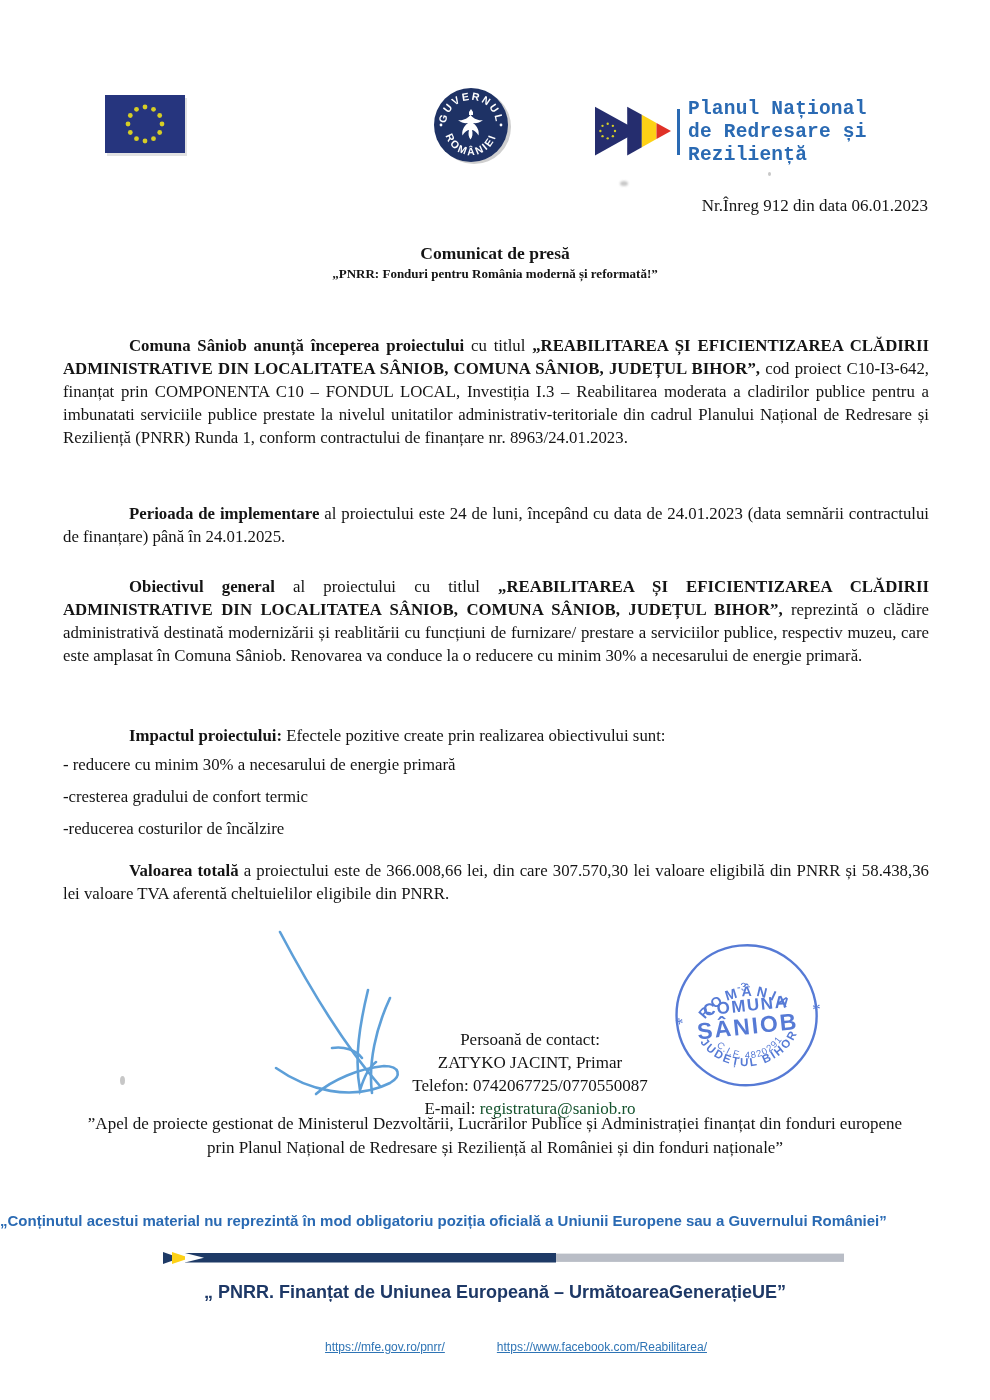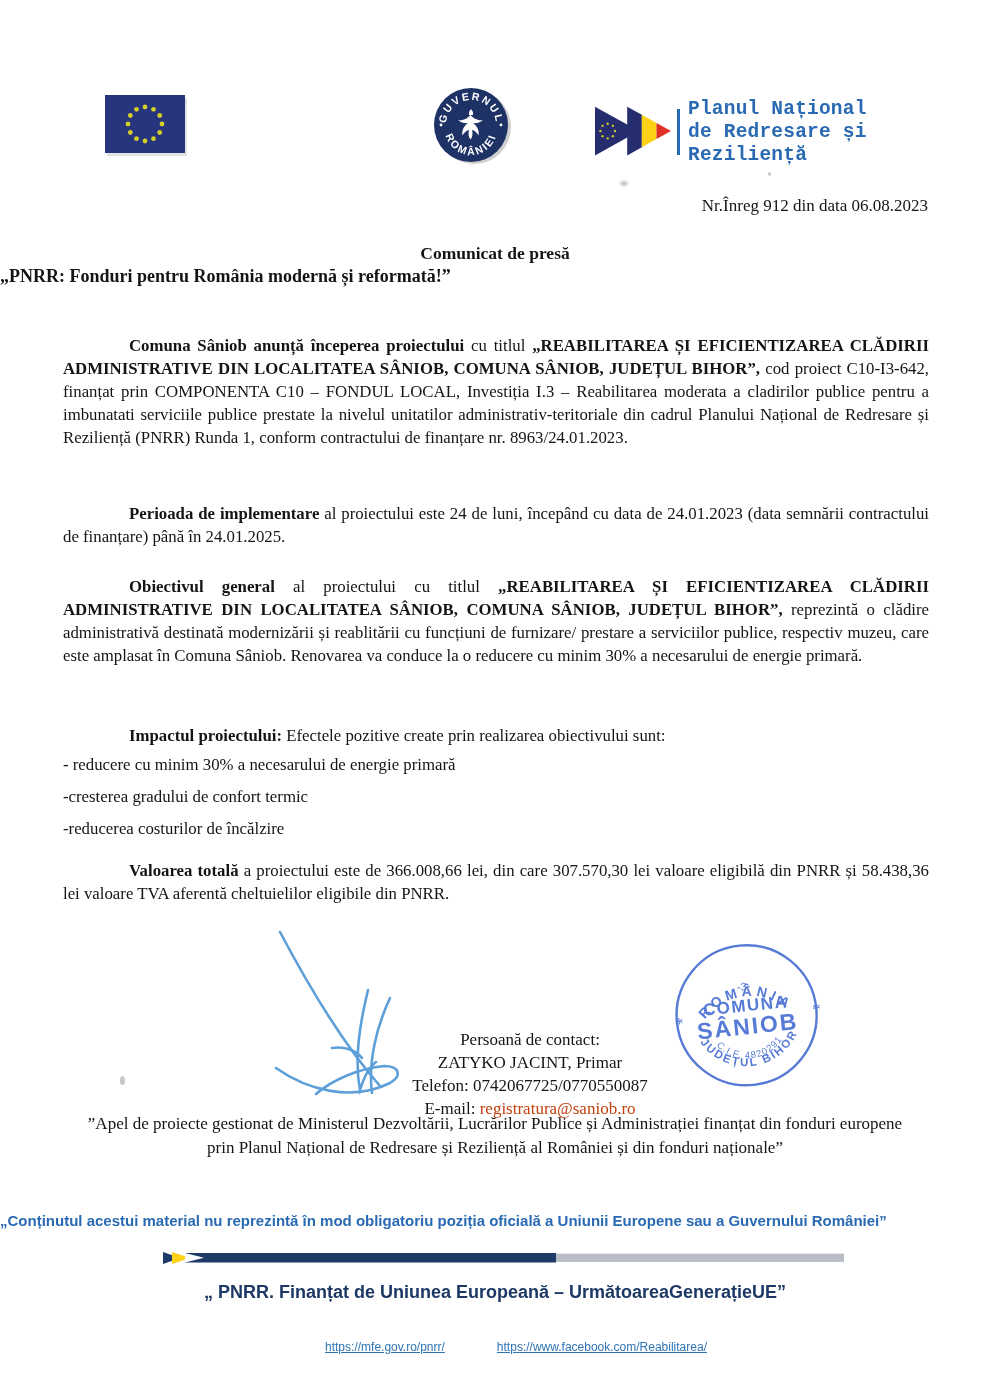--- a/index.html
+++ b/index.html
@@ -12,33 +12,33 @@
   .eu-text .b{font-weight:bold;font-size:15.5px;color:#2b3f87;}
   .eu-text .n{font-size:14px;color:#33427e;margin-top:3px;}
   .gov-logo{position:absolute;left:431px;top:85px;}
   .pnrr-logo{position:absolute;left:595px;top:98px;display:flex;align-items:center;}
   .pnrr-sep{width:3px;height:46px;background:#2a6ab3;margin:0 8px 0 6px;}
   .pnrr-text{font-family:Liberation Mono, monospace;font-weight:bold;font-size:19.5px;
              color:#2a6ab3;line-height:1.17;letter-spacing:.2px;}
   
   .reg{position:absolute;top:196px;right:62px;font-size:17px;}
   .title1{position:absolute;top:243px;left:0;width:100%;text-align:center;font-weight:bold;font-size:17.5px;}
-  .title2{position:absolute;top:266px;left:0;width:100%;text-align:left;font-weight:bold;font-size:18px;}
+  .title2{position:absolute;top:266px;left:0;width:100%;text-align:center;font-weight:bold;font-size:13px;}
   
   .para{position:absolute;left:63px;width:866px;font-size:16.8px;line-height:23px;text-align:justify;}
   .ind{text-indent:66px;}
   .p1{top:334px;} .p2{top:502px;} .p3{top:575px;} .p4{top:724px;}
   .bullets{position:absolute;left:63px;top:753px;width:866px;font-size:16.8px;}
   .bullets div{margin-bottom:9px;line-height:23px;}
   .p5{top:859px;}
   b{font-weight:bold;}
   
   .contact{position:absolute;left:230px;top:1028px;width:600px;text-align:center;
            font-size:17px;line-height:23px;z-index:2;}
-  .email-link{color:#c2410c;text-decoration:none;cursor:pointer;}
+  .email-link{color:#14532d;text-decoration:none;cursor:pointer;}
   .signature{position:absolute;left:272px;top:928px;z-index:3;}
   .stamp{position:absolute;left:660px;top:933px;transform:rotate(-6deg);z-index:1;}
   
   .quote{position:absolute;left:75px;top:1112px;width:840px;text-align:center;
          font-size:17px;line-height:24px;}
   .disclaimer{position:absolute;left:0;top:1212px;width:100%;text-align:left;
               font-family:"Liberation Sans",sans-serif;font-weight:bold;font-size:15px;color:#2a6ab3;}
   
   .bar{position:absolute;left:163px;top:1251px;}
   .slogan{position:absolute;left:0;top:1282px;width:100%;text-align:center;
@@ -119,21 +119,21 @@
       <polygon points="48,8.3 63,16.7 63,33.3 48,41.7" fill="#fdd116"></polygon>
       <polygon points="63,16.7 78,25 63,33.3" fill="#e03127"></polygon>
     </svg>
     <div class="pnrr-sep"></div>
     <div class="pnrr-text">
       <div>Planul Național</div>
       <div>de Redresare și Reziliență</div>
     </div>
   </div>
 
-  <div class="reg">Nr.Înreg 912 din data 06.08.2023</div>
+  <div class="reg">Nr.Înreg 912 din data 06.01.2023</div>
   <div class="title1">Comunicat de presă</div>
   <div class="title2">„PNRR: Fonduri pentru România modernă și reformată!”</div>
 
   <div class="para ind p1"><b>Comuna Sâniob anunță începerea proiectului</b><span> cu titlul </span><b>„REABILITAREA ȘI EFICIENTIZAREA CLĂDIRII ADMINISTRATIVE DIN LOCALITATEA SÂNIOB, COMUNA SÂNIOB, JUDEȚUL BIHOR”,</b><span> cod proiect C10-I3-642, finanțat prin COMPONENTA C10 – FONDUL LOCAL, Investiția I.3 – Reabilitarea moderata a cladirilor publice pentru a imbunatati serviciile publice prestate la nivelul unitatilor administrativ-teritoriale din cadrul Planului Național de Redresare și Reziliență (PNRR) Runda 1, conform contractului de finanțare nr. 8963/24.01.2023.</span></div>
 
   <div class="para ind p2"><b>Perioada de implementare</b><span> al proiectului este 24 de luni, începând cu data de 24.01.2023 (data semnării contractului de finanțare) până în 24.01.2025.</span></div>
 
   <div class="para ind p3"><b>Obiectivul general</b><span> al proiectului cu titlul </span><b>„REABILITAREA ȘI EFICIENTIZAREA CLĂDIRII ADMINISTRATIVE DIN LOCALITATEA SÂNIOB, COMUNA SÂNIOB, JUDEȚUL BIHOR”,</b><span> reprezintă o clădire administrativă destinată modernizării și reablitării cu funcțiuni de furnizare/ prestare a serviciilor publice, respectiv muzeu, care este amplasat în Comuna Sâniob. Renovarea va conduce la o reducere cu minim 30% a necesarului de energie primară.</span></div>
 
   <div class="para ind p4"><b>Impactul proiectului:</b><span> Efectele pozitive create prin realizarea obiectivului sunt:</span></div>

